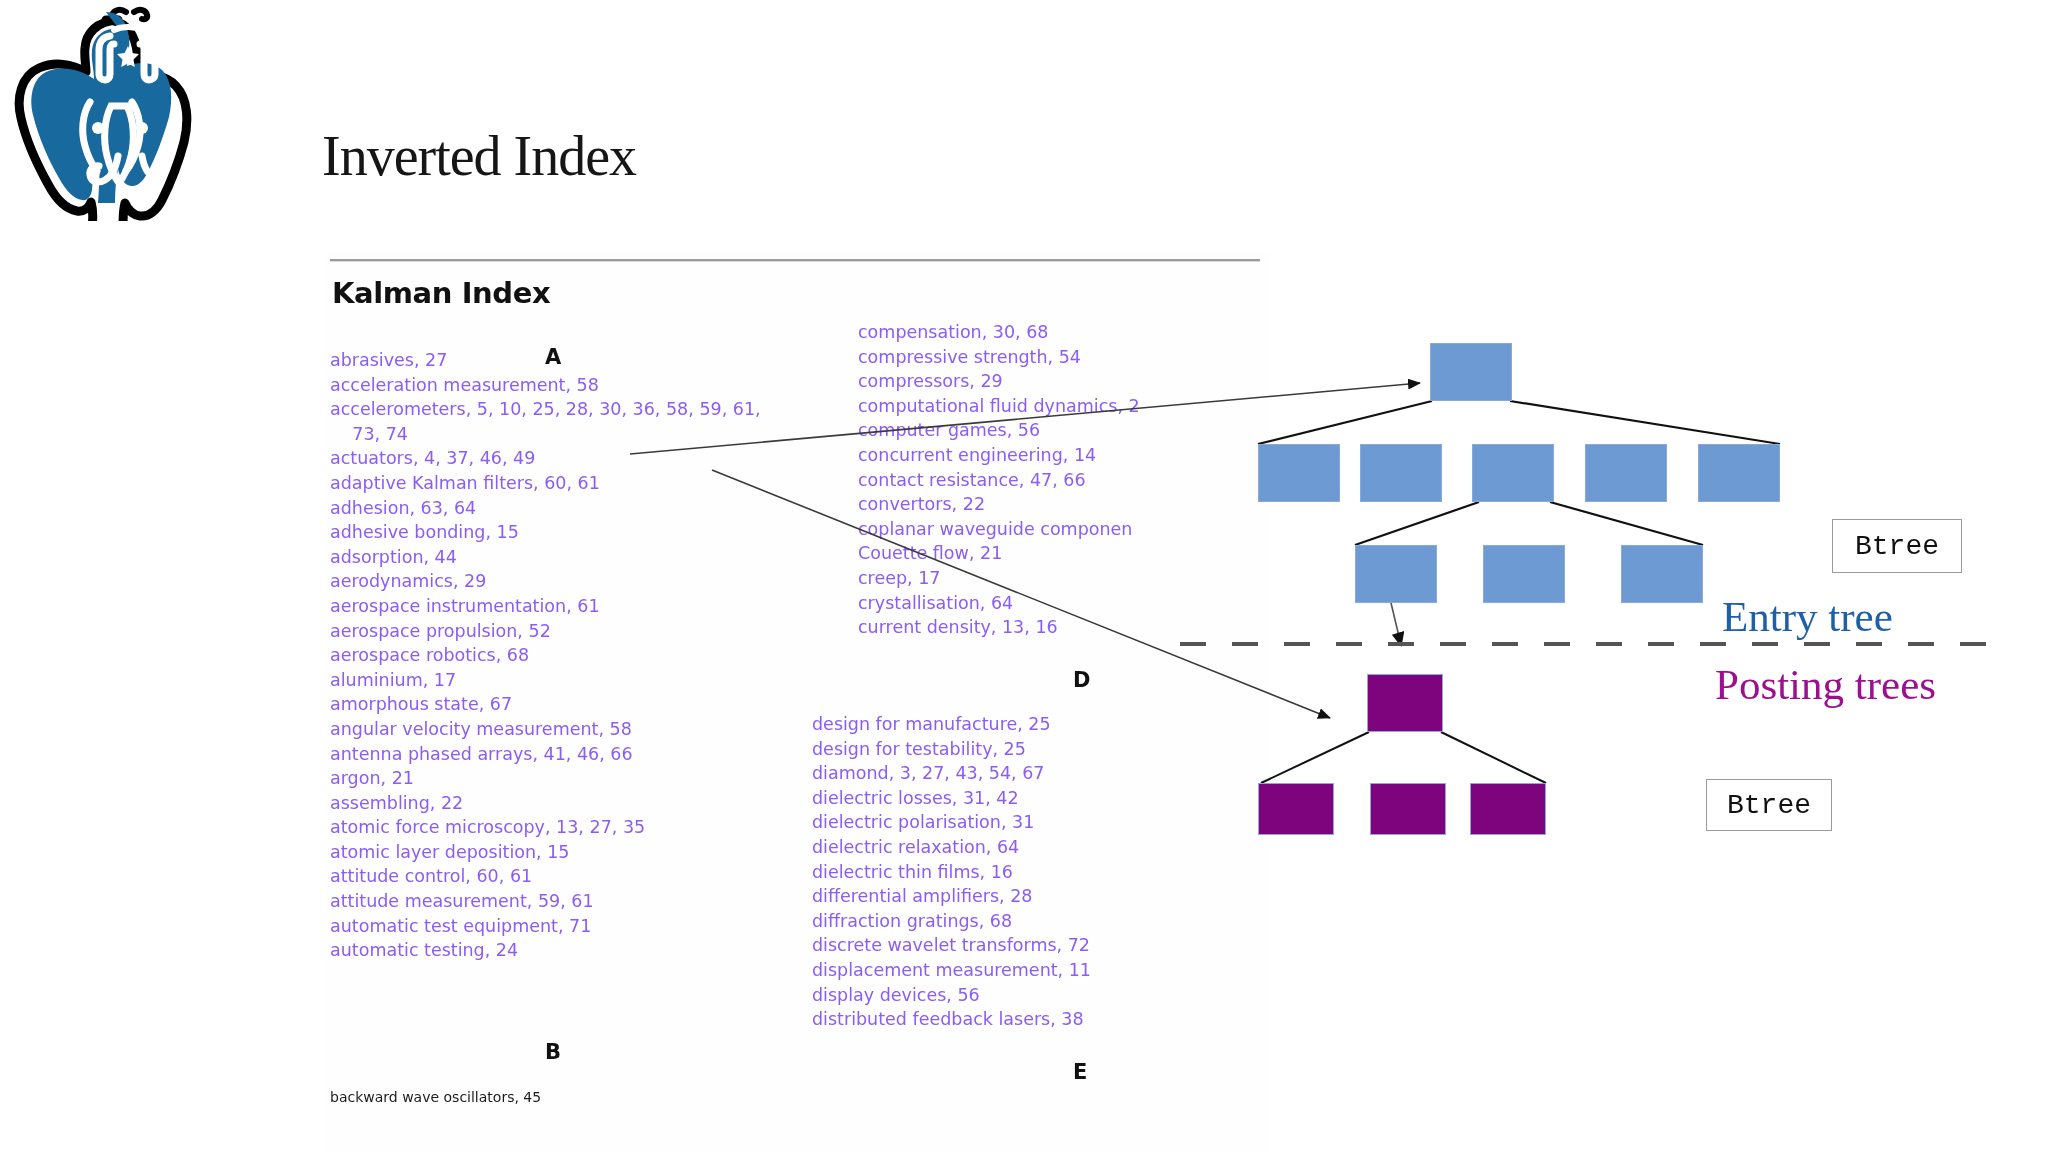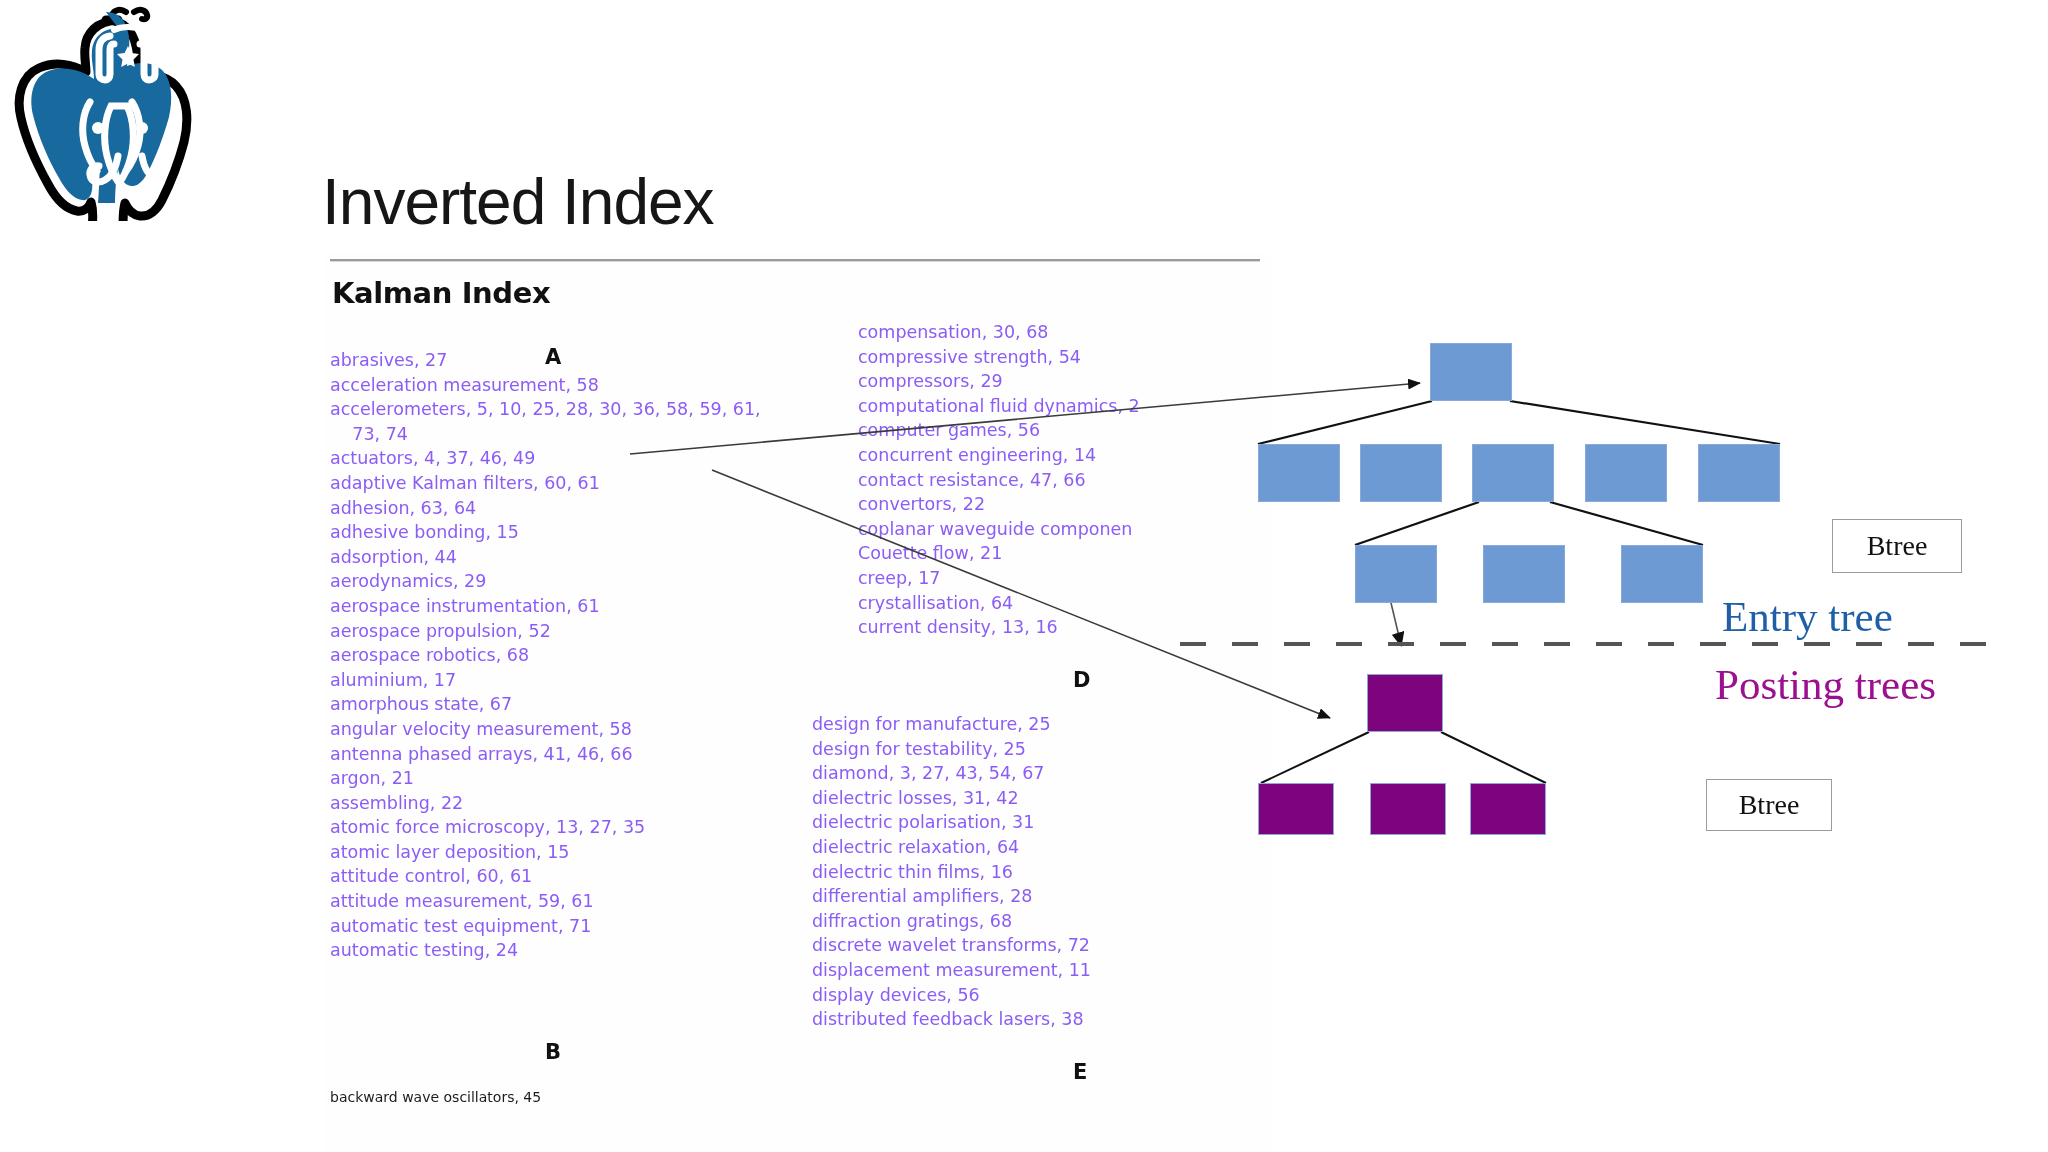--- a/index.html
+++ b/index.html
@@ -18,27 +18,26 @@
   #pg-logo {
     position: absolute;
     left: 14px; top: 6px;
     width: 230px; height: 215px;
   }
 
   
   #slide-title {
     position: absolute;
     left: 322px; top: 124px;
-    font-size: 64px;
+    font-size: 56px;
     font-weight: 400;
     letter-spacing: -1px;
     color: #161616;
     white-space: nowrap;
-    font-family: Liberation Sans, sans-serif;
-    margin-top: 41px;
+    font-family: Liberation Serif, serif;
   }
 
   
   #index-scan {
     position: absolute;
     left: 325px; top: 252px;
     width: 945px; height: 900px;
     background: #fefefe;
   }
   #index-rule {
@@ -131,21 +130,21 @@
     font-weight: 400;
     white-space: nowrap;
   }
   #label-entry   { left: 1722px; top: 592px; color: #1f5fa8; }
   #label-posting { left: 1715px; top: 660px; color: #9c0f8f; }
 
   .btree-box {
     position: absolute;
     border: 1px solid #9b9b9b;
     background: #ffffff;
-    font-family: Liberation Serif, serif;
+    font-family: Liberation Mono, monospace;
     font-size: 28px;
     color: #111;
     display: flex;
     align-items: center;
     justify-content: center;
     box-sizing: border-box;
   }
   #btree-top    { left: 1832px; top: 519px; width: 130px; height: 54px; }
   #btree-bottom { left: 1706px; top: 779px; width: 126px; height: 52px; }
 </style>

